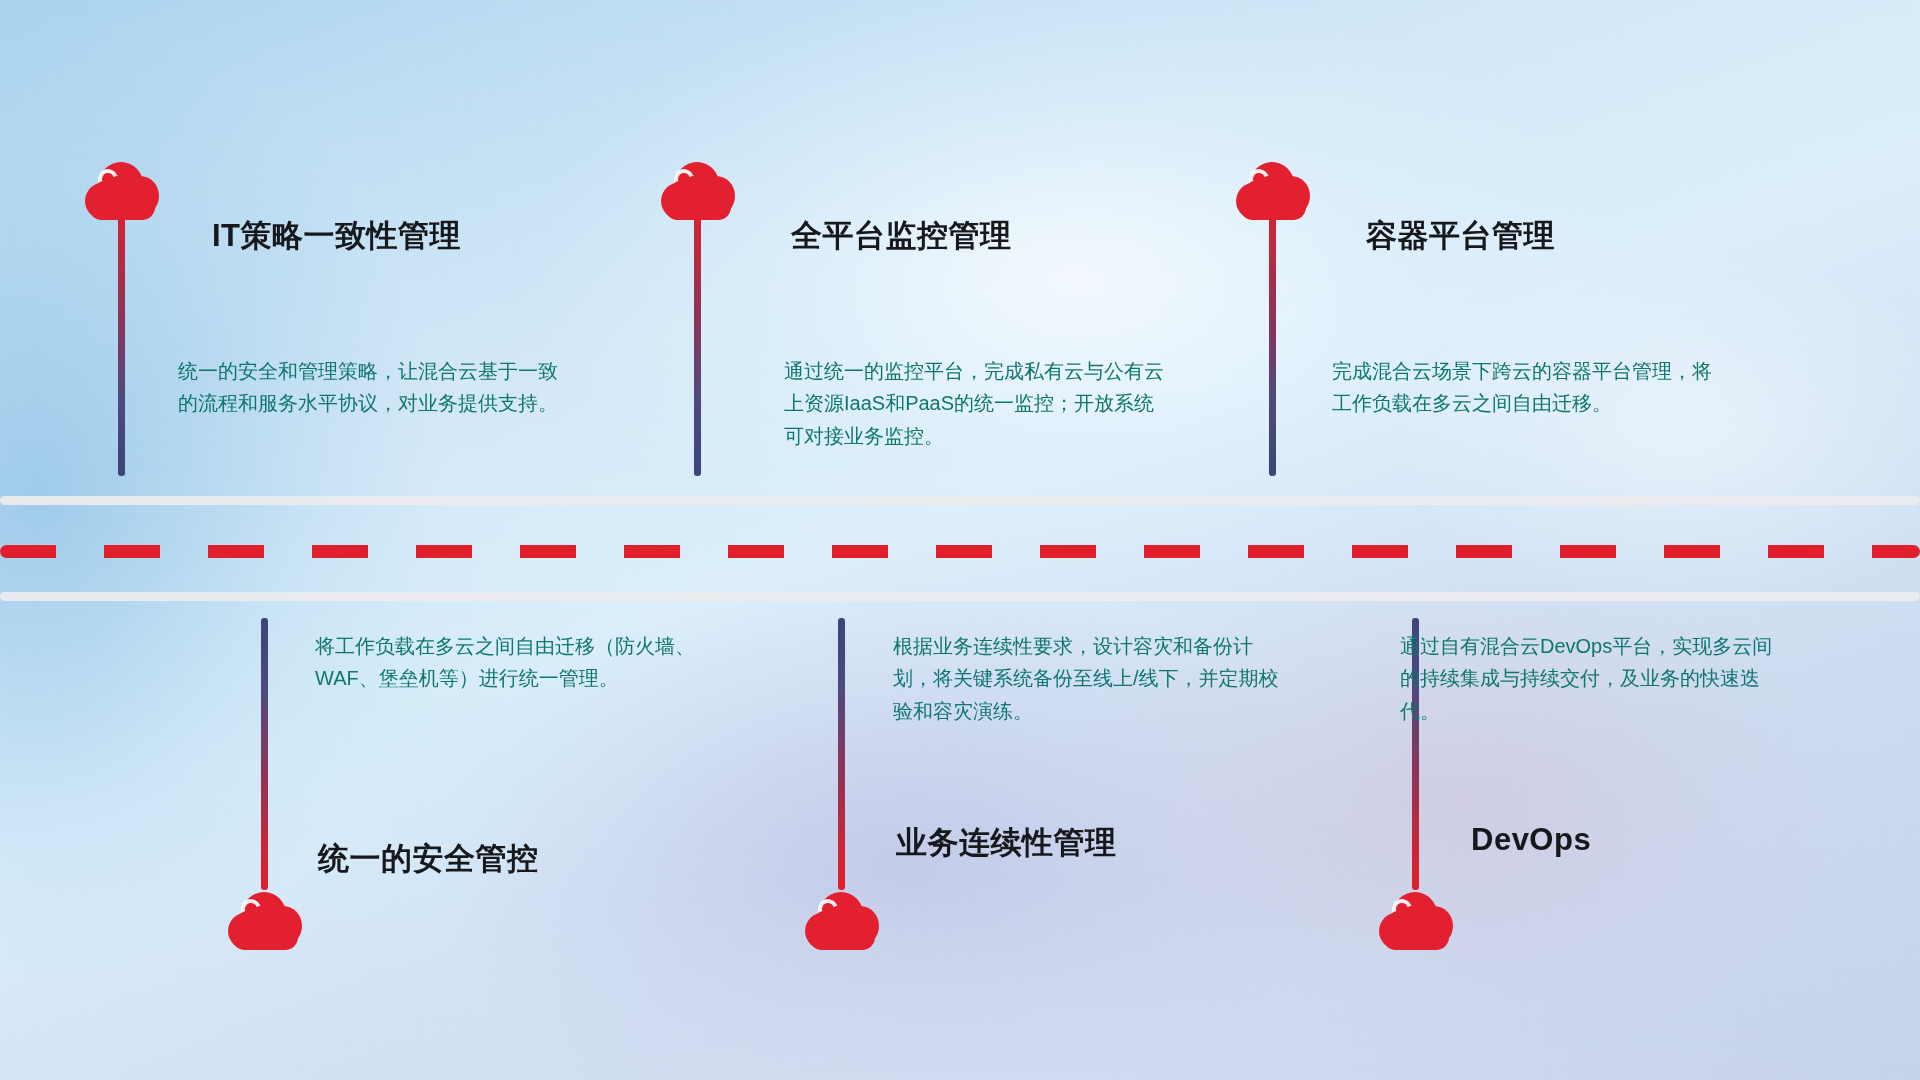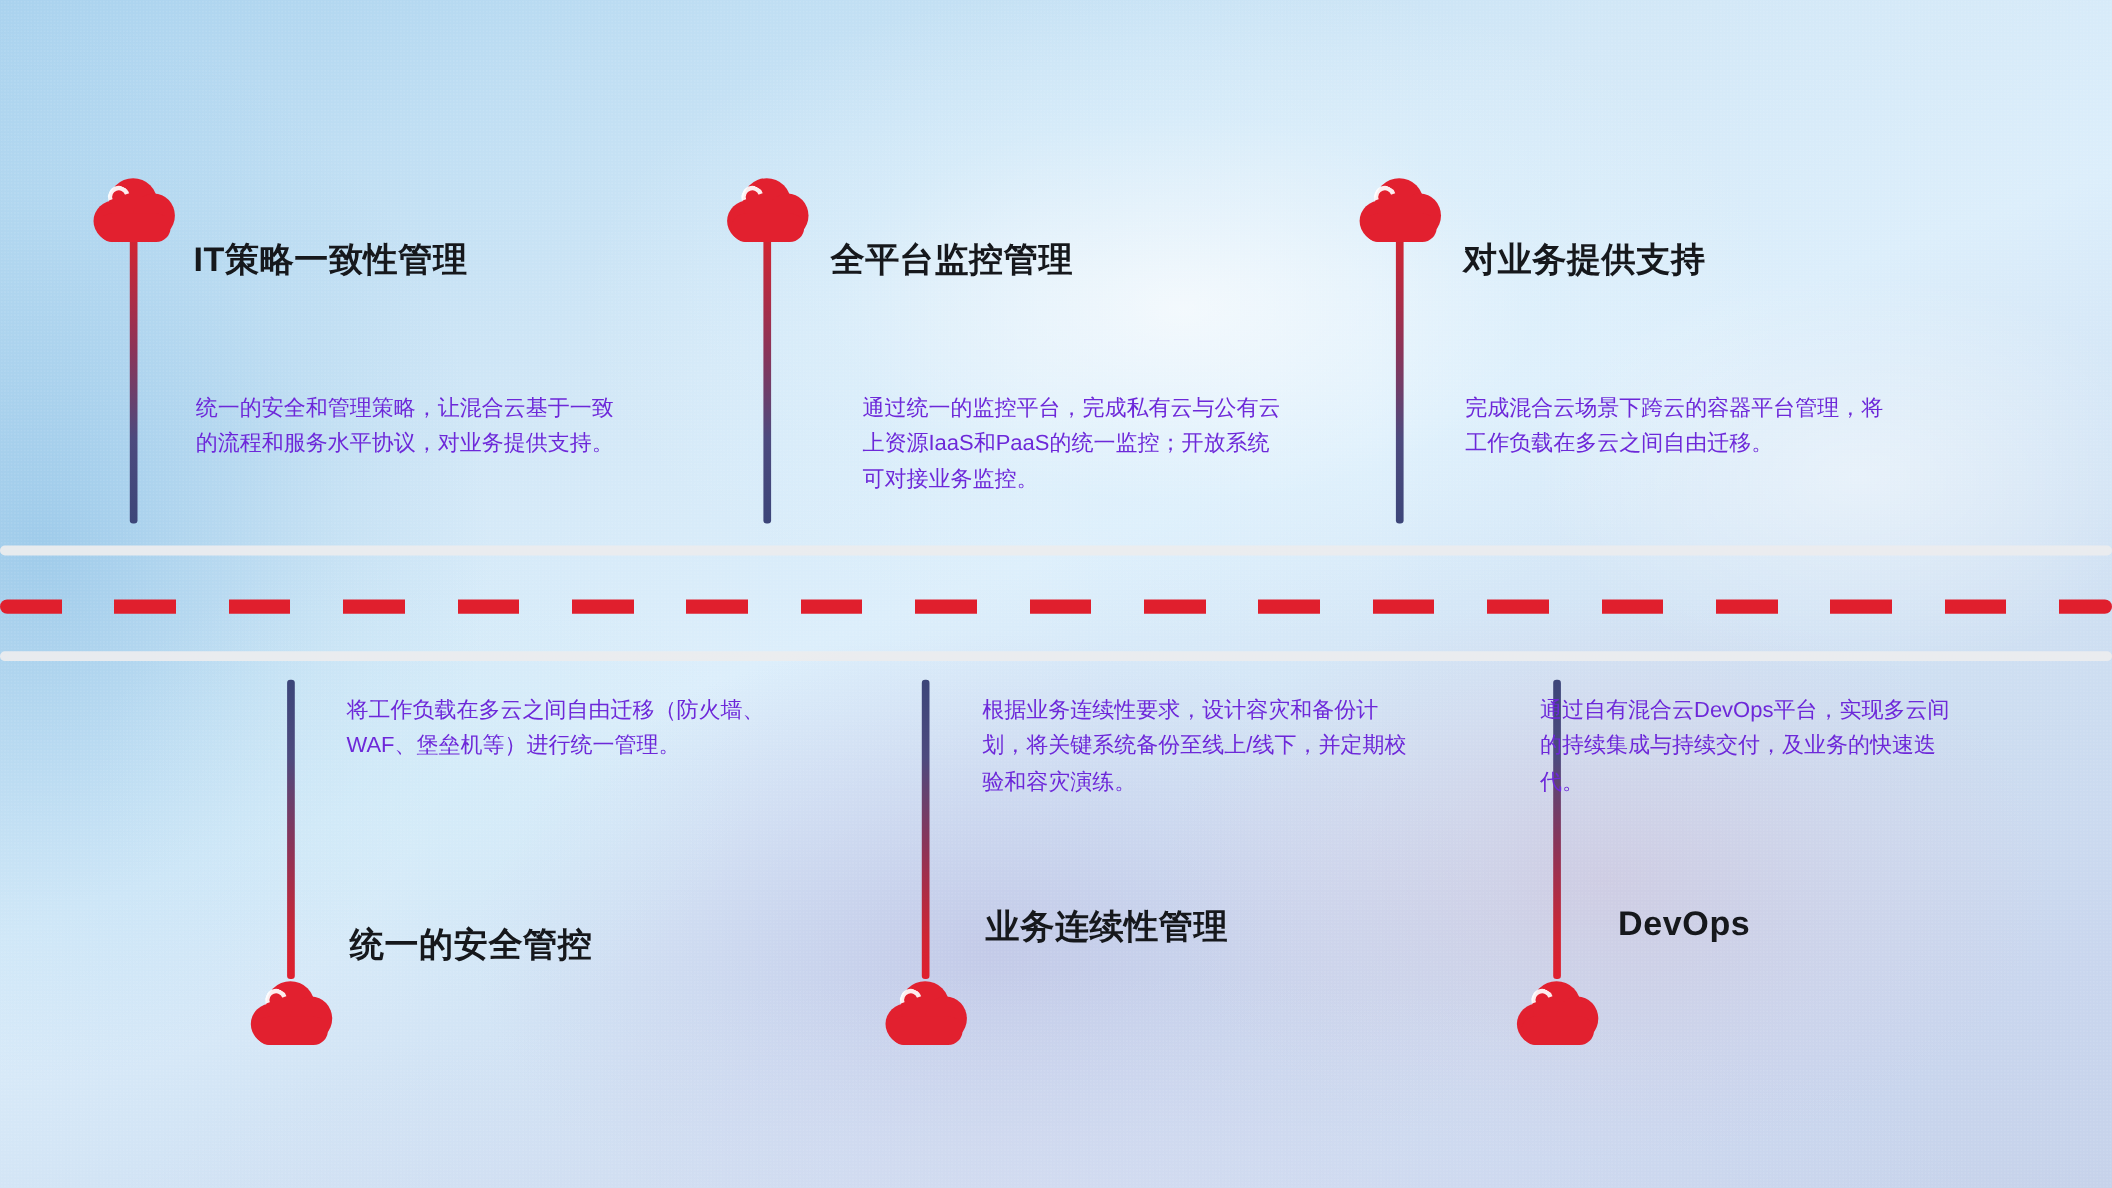--- a/index.html
+++ b/index.html
@@ -114,30 +114,30 @@
   .title {
     position:absolute;
     color:#16181c;
     font-size:31px;
     font-weight:700;
     letter-spacing:.5px;
     white-space:nowrap;
   }
   .body {
     position:absolute;
-    color:#6d28d9;
+    color:#0f766e;
     font-size:20px;
     line-height:1.62;
     width:388px;
   }
 
   
   .top .stem   { top:176px; height:300px; }
   .top .cloud  { top:160px; }
-  .top .title  { top:215px; }
+  .top .title  { top:215px;margin-left:36px; }
   .top .body   { top:355px; }
 
   
   .bot .stem   { top:618px; height:272px; }
   .bot .cloud  { top:890px; }
   .bot .body   { top:630px; }
   .bot .title  { top:822px; }
 </style>
 </head>
 <body>
@@ -186,21 +186,21 @@
 
   <div class="col top">
     <div class="stem down" style="left:1269px;"></div>
     <div class="cloud" style="left:1236px;">
       <div class="b b1"></div>
       <div class="b b2"></div>
       <div class="b b3"></div>
       <div class="base"></div>
       <div class="gloss"></div>
     </div>
-    <div class="title" style="left:1330px;">对业务提供支持</div>
+    <div class="title" style="left:1330px;">容器平台管理</div>
     <div class="body" style="left:1332px;">完成混合云场景下跨云的容器平台管理，将工作负载在多云之间自由迁移。</div>
   </div>
 
   <div class="col bot">
     <div class="stem up" style="left:261px;"></div>
     <div class="cloud" style="left:228px;">
       <div class="b b1"></div>
       <div class="b b2"></div>
       <div class="b b3"></div>
       <div class="base"></div>

